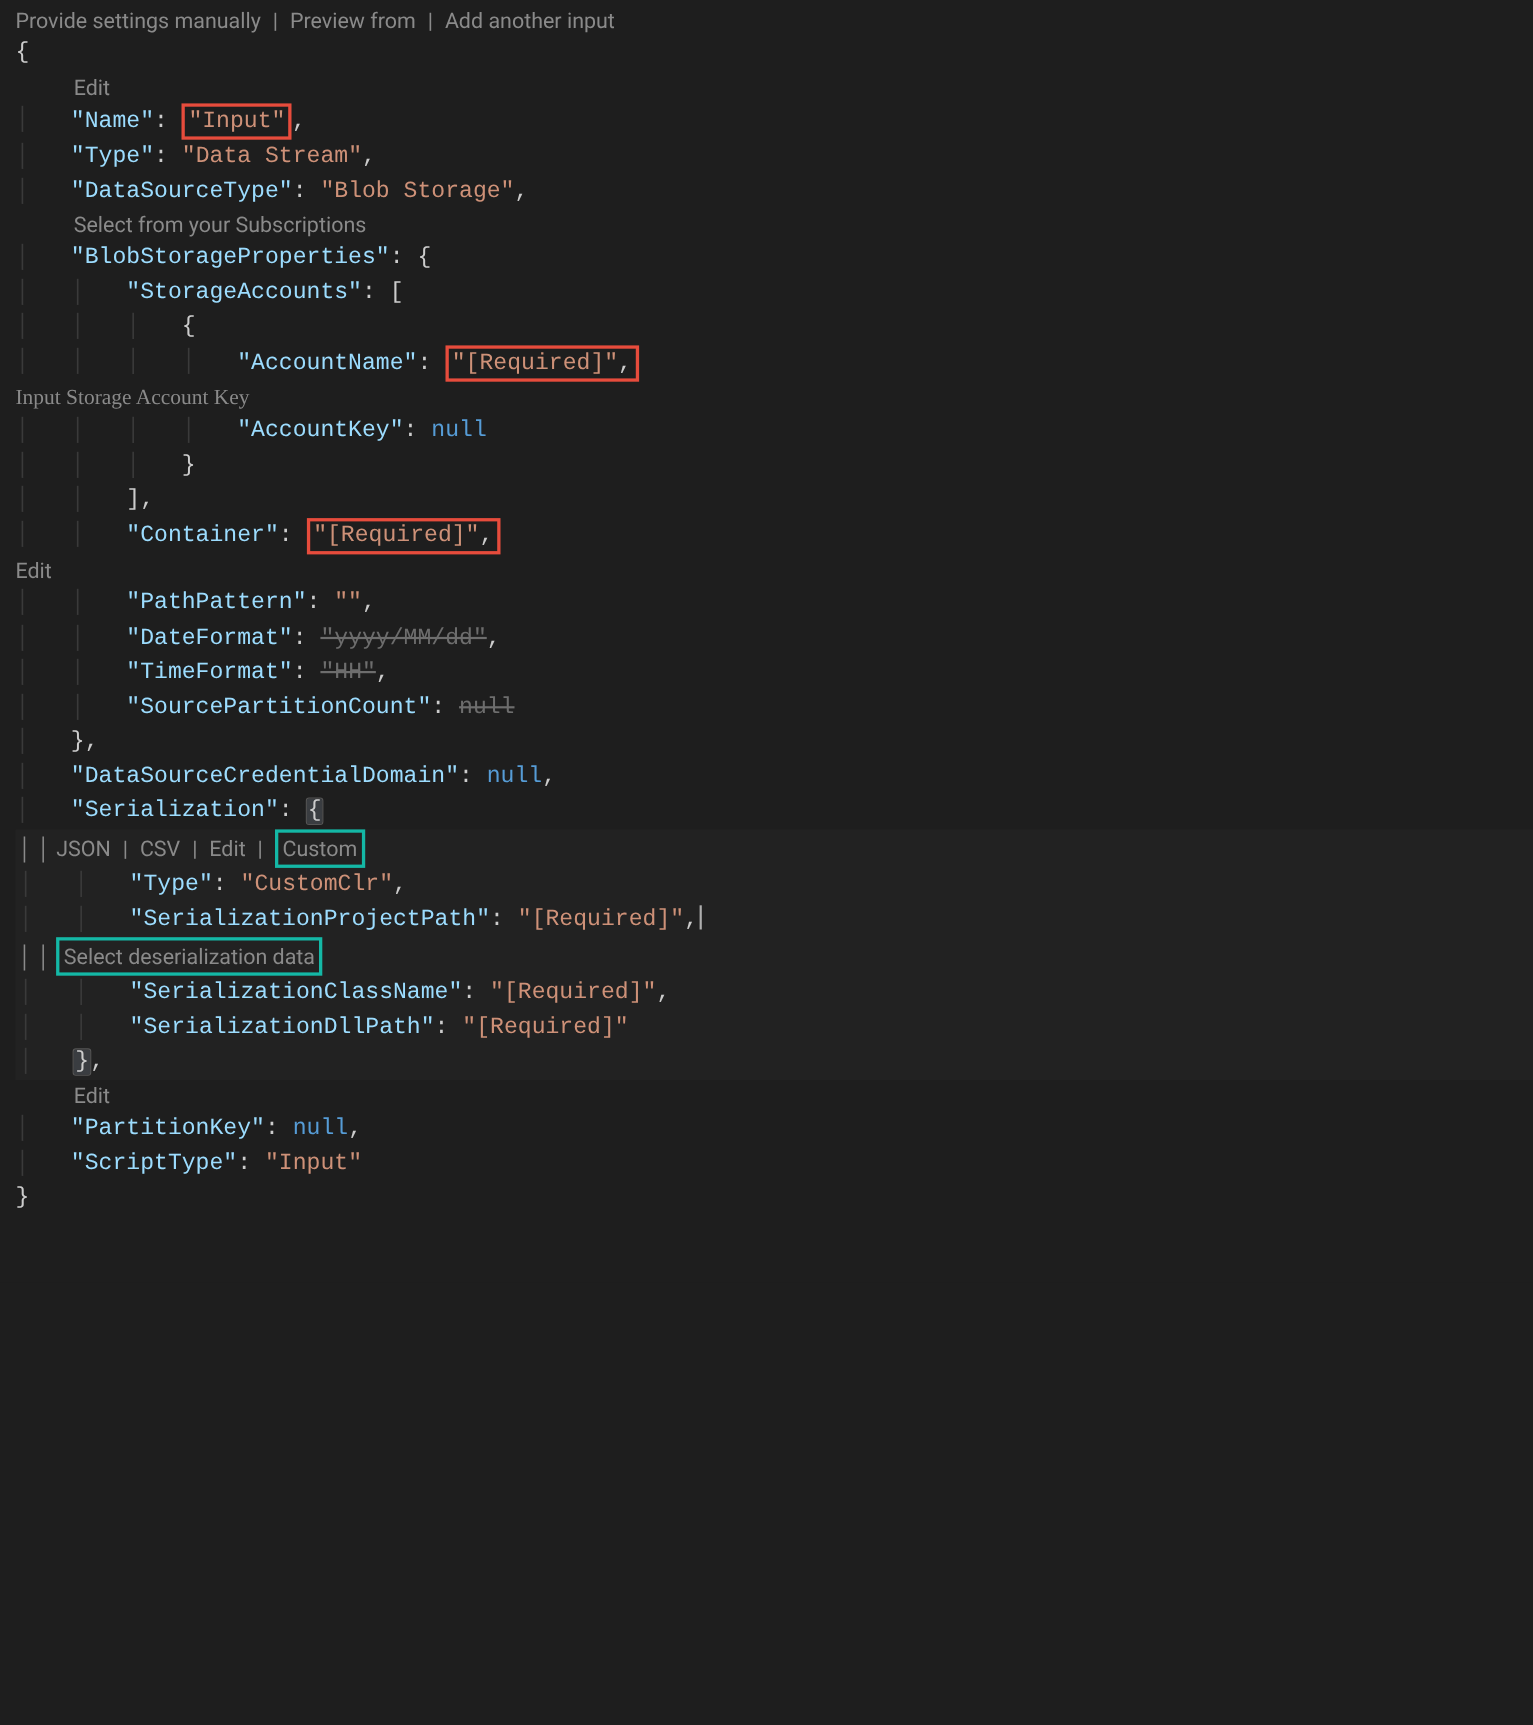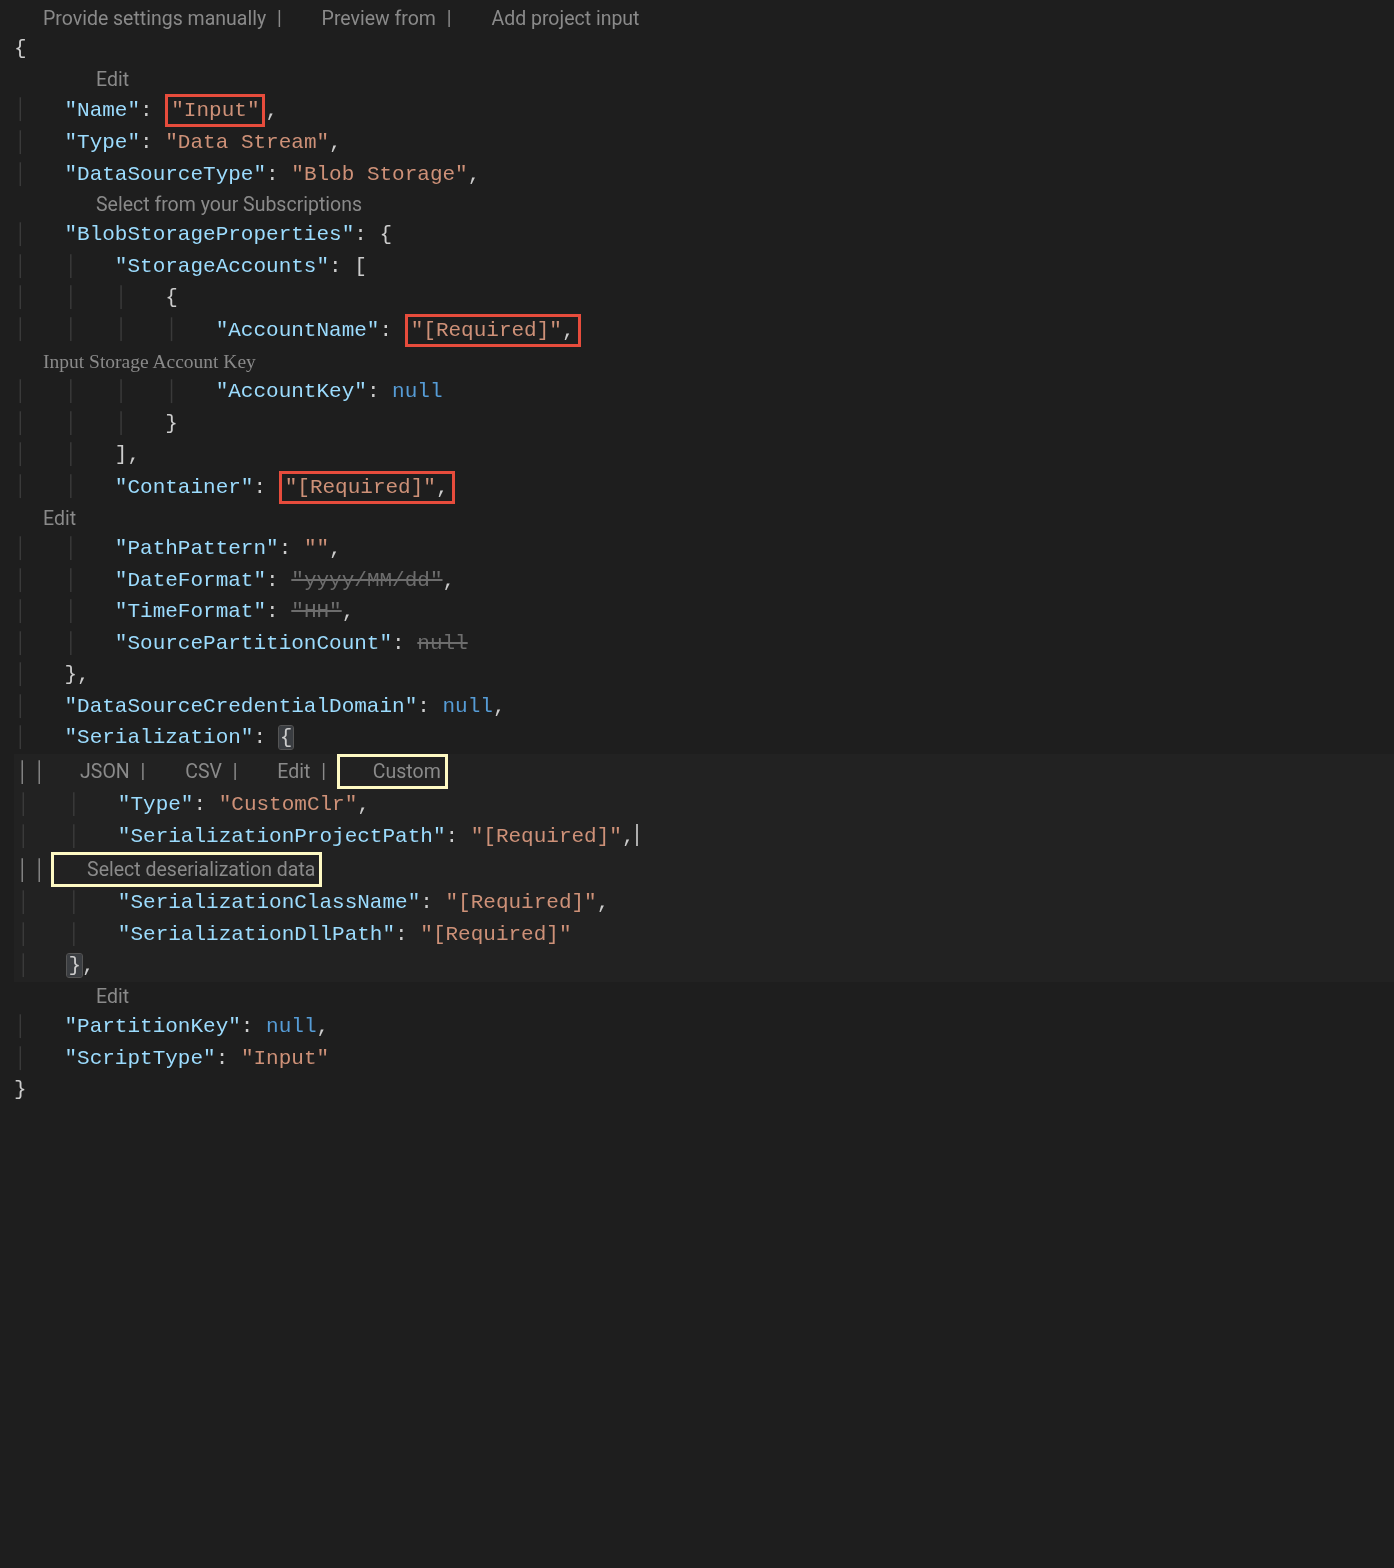--- a/index.html
+++ b/index.html
@@ -15,21 +15,21 @@
     padding: 4px 0 60px 14px;
     white-space: nowrap;
   }
   .hint-row {
     font-family: -apple-system, BlinkMacSystemFont, "Segoe UI", Roboto, "Helvetica Neue", Arial, sans-serif;
     color: #8a8a8a;
     font-size: 19.5px;
     padding-left: 0;
   }
   .hint-row .sep { padding: 0 6px; }
-  .hint-link { cursor: pointer; margin-left: 29px; }
+  .hint-link { cursor: pointer; }
   .code-row {
     position: relative;
   }
   .code-row .guides {
     display: inline-block;
     vertical-align: top;
     white-space: pre;
     color: #3a3a3a;
     letter-spacing: 0;
   }
@@ -51,21 +51,21 @@
     border-radius: 2px;
     padding: 0 1px;
   }
   .req-box {
     border: 3px solid #e74c3c;
     padding: 1px 3px;
     display: inline-block;
     line-height: 1.2;
   }
   .red-frame-hint {
-    border: 3px solid #fef9c3;
+    border: 3px solid #14b8a6;
     padding: 0 4px;
     display: inline-block;
   }
   .serialization-block {
     border-left: 3px solid transparent;
     background: rgba(255,255,255,0.02);
   }
   .ind1 { padding-left: 53px; }
   a.hint-link { color: inherit; text-decoration: none; }
   .cursor-bar {
@@ -80,21 +80,21 @@
 </head>
 <body>
 
 <div class="editor">
 
   <div class="hint-row">
     <a class="hint-link">Provide settings manually</a>
     <span class="sep">|</span>
     <a class="hint-link">Preview from</a>
     <span class="sep">|</span>
-    <a class="hint-link">Add project input</a>
+    <a class="hint-link">Add another input</a>
   </div>
 
   <div class="code-row"><span class="punct">{</span></div>
 
   <div class="hint-row ind1">
     <span class="guides">    </span><a class="hint-link">Edit</a>
   </div>
 
   <div class="code-row">
     <span class="guides">│   </span><span class="key">"Name"</span><span class="punct">: </span><span class="req-box"><span class="str">"Input"</span></span><span class="punct">,</span>

